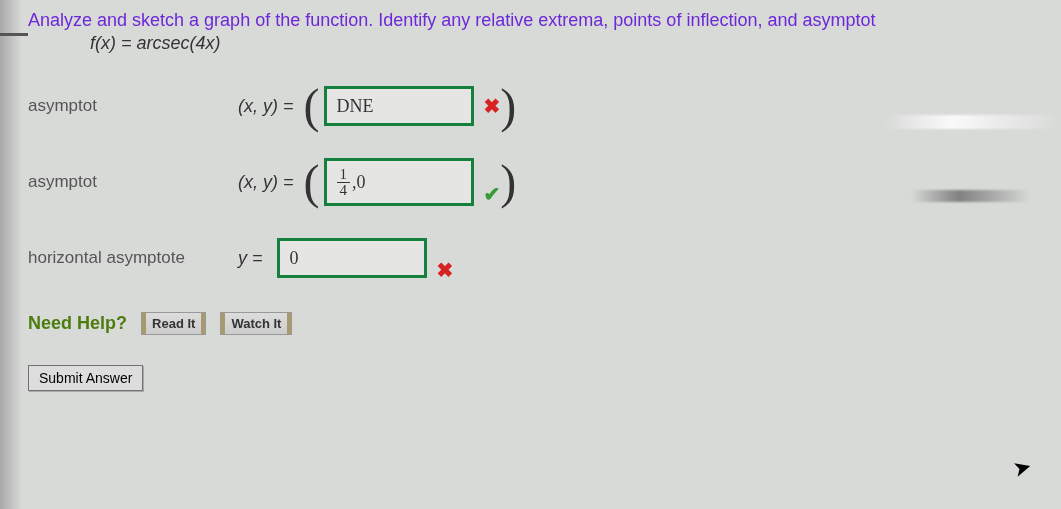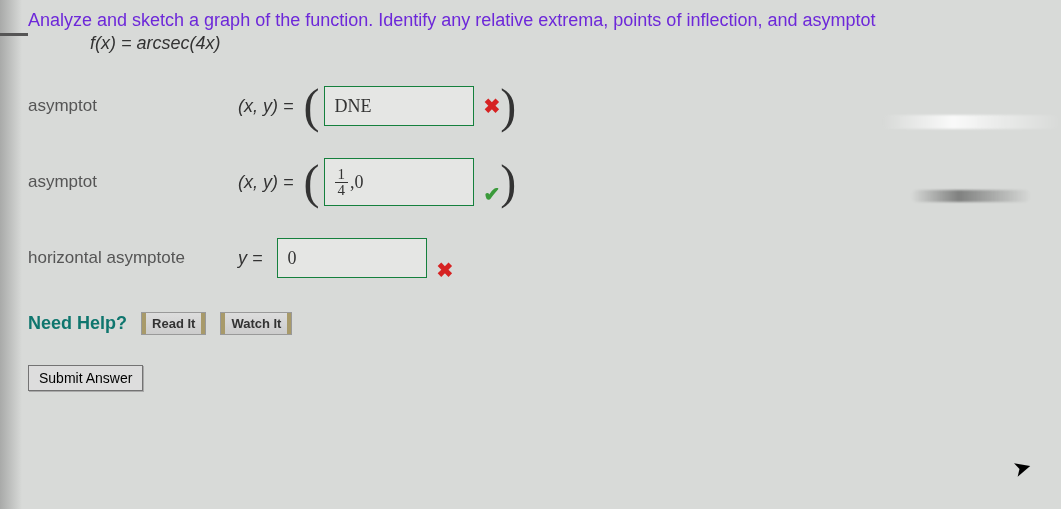--- a/index.html
+++ b/index.html
@@ -47,21 +47,21 @@
       white-space: nowrap;
     }
     .paren {
       font-size: 48px;
       font-weight: 100;
       color: #333;
       line-height: 0.7;
       font-family: "Times New Roman", serif;
     }
     .answer-box {
-      border: 1px solid #15803d;
+      border: 3px solid #15803d;
       background: #e5e6e4;
       min-width: 150px;
       height: 40px;
       padding: 4px 10px;
       font-size: 18px;
       display: inline-flex;
       align-items: center;
       font-family: "Times New Roman", serif;
       margin: 0 4px;
     }
@@ -83,21 +83,21 @@
     }
     .mark.wrong { color: #d62222; }
     .mark.right { color: #3a9a3a; }
     .help-row {
       display: flex;
       align-items: center;
       gap: 14px;
       margin-top: 30px;
       margin-bottom: 30px;
     }
-    .need-help { color: #0f766e; font-weight: bold; font-size: 18px; }
+    .need-help { color: #4d7c0f; font-weight: bold; font-size: 18px; }
     .help-btn {
       border: 1px solid #999;
       background: linear-gradient(#ddd,#ccc);
       font-size: 13px;
       font-weight: bold;
       padding: 3px 10px;
       position: relative;
       box-shadow: inset 4px 0 0 #a89a6a, inset -4px 0 0 #a89a6a;
       cursor: pointer;
     }

